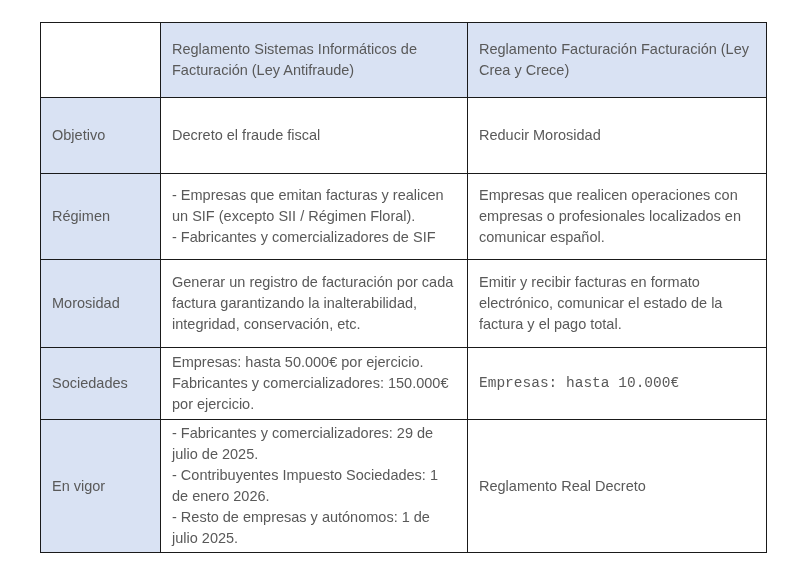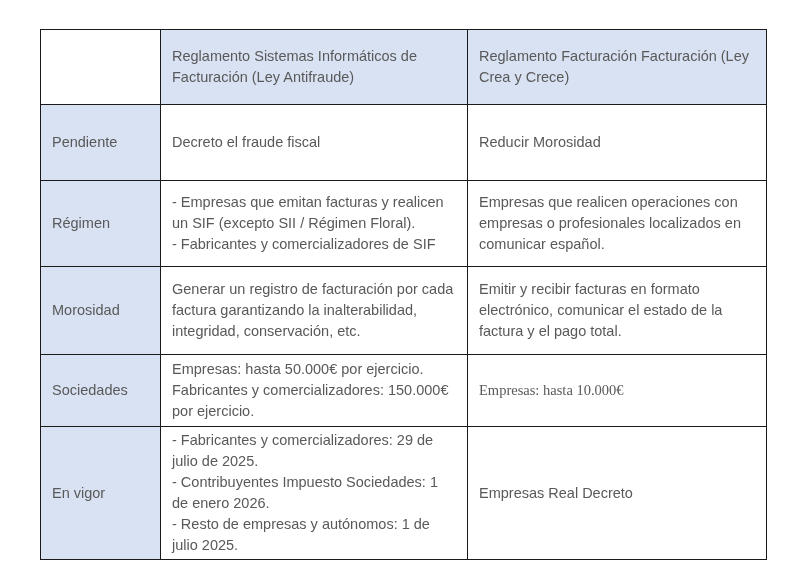--- a/index.html
+++ b/index.html
@@ -10,55 +10,55 @@
     --border-color:#1a1a1a;
   }
   html,body{margin:0;padding:0;}
   body{
     width:795px;height:569px;position:relative;
     background:var(--body-bg);
     font-family:"Liberation Sans","DejaVu Sans",sans-serif;
     overflow:hidden;
   }
   table.cmp{
-    position:absolute;left:40px;top:29px;
+    position:absolute;left:40px;top:22px;
     border-collapse:collapse;table-layout:fixed;
   }
   table.cmp td{
     border:1.5px solid var(--border-color);
     vertical-align:middle;
     padding:2px 10px 2px 11px;
     font-size:14.5px;
     line-height:21px;
     color:var(--text-color);
     white-space:pre-line;
     overflow:hidden;
   }
   td.corner{border:none;background:var(--body-bg);}
   td.head{background:var(--header-bg);}
   td.rowlabel{background:var(--label-bg);}
-  td.serif{font-family:Liberation Serif, serif;font-size:15px;}
+  td.serif{font-family:Liberation Mono, monospace;font-size:15px;}
 </style>
 </head>
 <body>
 
 <table class="cmp">
   <colgroup>
     <col style="width:120px">
     <col style="width:307px">
     <col style="width:299px">
   </colgroup>
   <tbody>
       <tr style="height:75px">
     <td class="corner"></td>
     <td class="head">Reglamento Sistemas Informáticos de Facturación (Ley Antifraude)</td>
     <td class="head">Reglamento Facturación Facturación (Ley Crea y Crece)</td>
   </tr>
   <tr style="height:76px">
-    <td class="rowlabel">Pendiente</td>
+    <td class="rowlabel">Objetivo</td>
     <td>Decreto el fraude fiscal</td>
     <td>Reducir Morosidad</td>
   </tr>
   <tr style="height:86px">
     <td class="rowlabel">Régimen</td>
     <td>- Empresas que emitan facturas y realicen un SIF (excepto SII / Régimen Floral).
 - Fabricantes y comercializadores de SIF</td>
     <td>Empresas que realicen operaciones con empresas o profesionales localizados en comunicar español.</td>
   </tr>
   <tr style="height:88px">
@@ -70,16 +70,16 @@
     <td class="rowlabel">Sociedades</td>
     <td>Empresas: hasta 50.000€ por ejercicio.
 Fabricantes y comercializadores: 150.000€ por ejercicio.</td>
     <td class="serif">Empresas: hasta 10.000€</td>
   </tr>
   <tr style="height:133px">
     <td class="rowlabel">En vigor</td>
     <td>- Fabricantes y comercializadores: 29 de julio de 2025.
 - Contribuyentes Impuesto Sociedades: 1 de enero 2026.
 - Resto de empresas y autónomos: 1 de julio 2025.</td>
-    <td>Empresas Real Decreto</td>
+    <td>Reglamento Real Decreto</td>
   </tr>
 </tbody>
   </table>
 
 </body></html>

